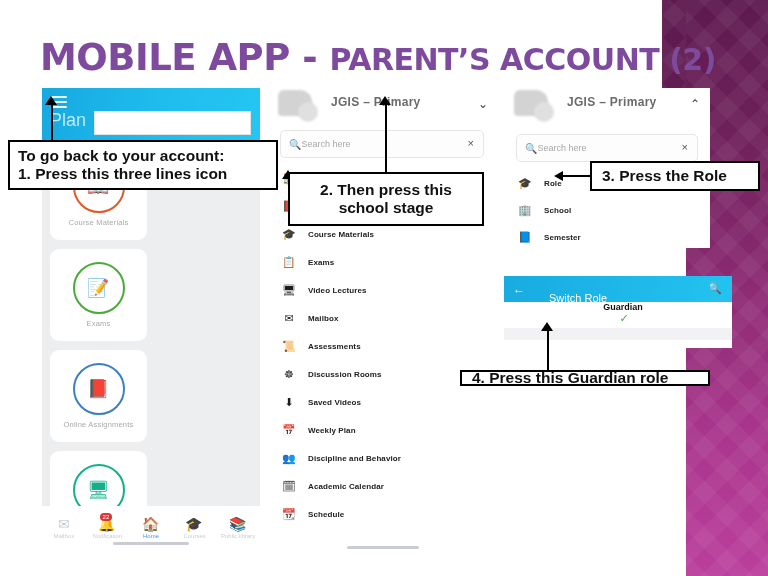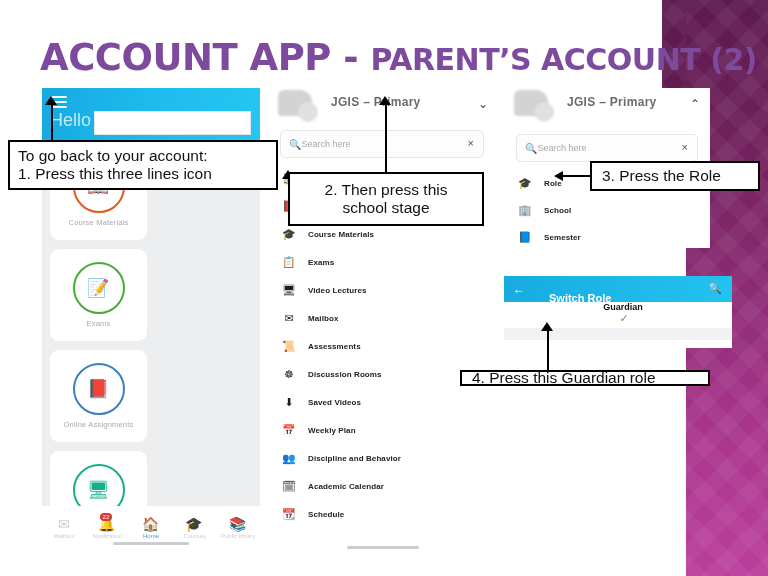--- a/index.html
+++ b/index.html
@@ -104,62 +104,62 @@
   #phone-right .dr-search{left:12px;top:46px;width:180px;}
   #phone-right .dr-list{top:82px;}
   #phone-right .dr-item{height:27px;}
 
   
   #switch-role{left:504px;top:276px;width:228px;height:72px;}
   .sr-bar{position:absolute;left:0;top:0;width:100%;height:26px;
     background:linear-gradient(100deg,#18abe1 0%,#23c3f0 100%);
     display:flex;align-items:center;}
   .sr-back{margin-left:9px;font-size:12px;color:#fff;}
-  .sr-title{margin-left:24px;font-size:11px;color:#fff;font-weight:bold;margin-top:17px;}
+  .sr-title{margin-left:24px;font-size:11px;color:#fff;font-weight:normal;margin-top:17px;}
   .sr-search{position:absolute;right:10px;top:6px;font-size:11px;color:#fff;}
   .sr-row{position:absolute;left:0;top:26px;width:100%;height:26px;background:#fff;display:flex;align-items:center;flex-direction:column;}
   .sr-role{margin-left:10px;font-size:9px;font-weight:bold;color:#111;}
   .sr-check{margin-left:12px;font-size:11px;color:#4aa64a;}
   .sr-empty{position:absolute;left:0;top:52px;width:100%;height:12px;background:#f2f2f4;}
 
   
   .callout{position:absolute;background:#fff;border:2px solid #000;box-sizing:border-box;
     display:flex;flex-direction:column;justify-content:center;z-index:40;}
-  .callout .ln{font-size:15.5px;color:#111;line-height:1.18;white-space:nowrap;}
+  .callout .ln{font-size:15.5px;color:#111;line-height:1.18;white-space:nowrap;font-weight:bold;}
   #callout1{left:8px;top:140px;width:270px;height:50px;padding:2px 8px;}
   #callout2{left:288px;top:172px;width:196px;height:54px;padding:2px 8px;text-align:center;align-items:center;}
   #callout3{left:590px;top:161px;width:170px;height:30px;padding:0 10px;}
   #callout4{left:460px;top:370px;width:250px;height:16px;padding:0 10px;}
 
   
   .ar{position:absolute;background:#000;z-index:35;}
   .arrow-head{position:absolute;width:0;height:0;z-index:36;}
   .ah-up{border-left:6px solid transparent;border-right:6px solid transparent;border-bottom:9px solid #000;}
   .ah-left{border-top:5px solid transparent;border-bottom:5px solid transparent;border-right:9px solid #000;}
 </style>
 </head>
 <body>
 
 <div id="stage">
 
   <div class="purple-notch"></div>
   <div class="purple-band"></div>
 
   <div class="title">
-    <span class="t1">ACCOUNT APP - </span><span class="t2">PARENT’S ACCOUNT (2)</span>
+    <span class="t1">MOBILE APP - </span><span class="t2">PARENT’S ACCOUNT (2)</span>
   </div>
 
   <div class="panel" id="phone-left">
     <div class="lp-header">
       <div class="hamburger">
           <i></i>
           <i></i>
           <i></i>
         </div>
-      <div class="lp-hello">Hello</div>
+      <div class="lp-hello">Plan</div>
       <div class="lp-searchbox"></div>
     </div>
 
     <div class="lp-grid">
       <div class="lp-card">
         <div class="lp-ring" style="border-color:#e05a26;color:#e05a26">📖</div>
         <div class="lp-label">Course Materials</div>
       </div>
       <div class="lp-card">
         <div class="lp-ring" style="border-color:#4aab3a;color:#4aab3a">📝</div>

